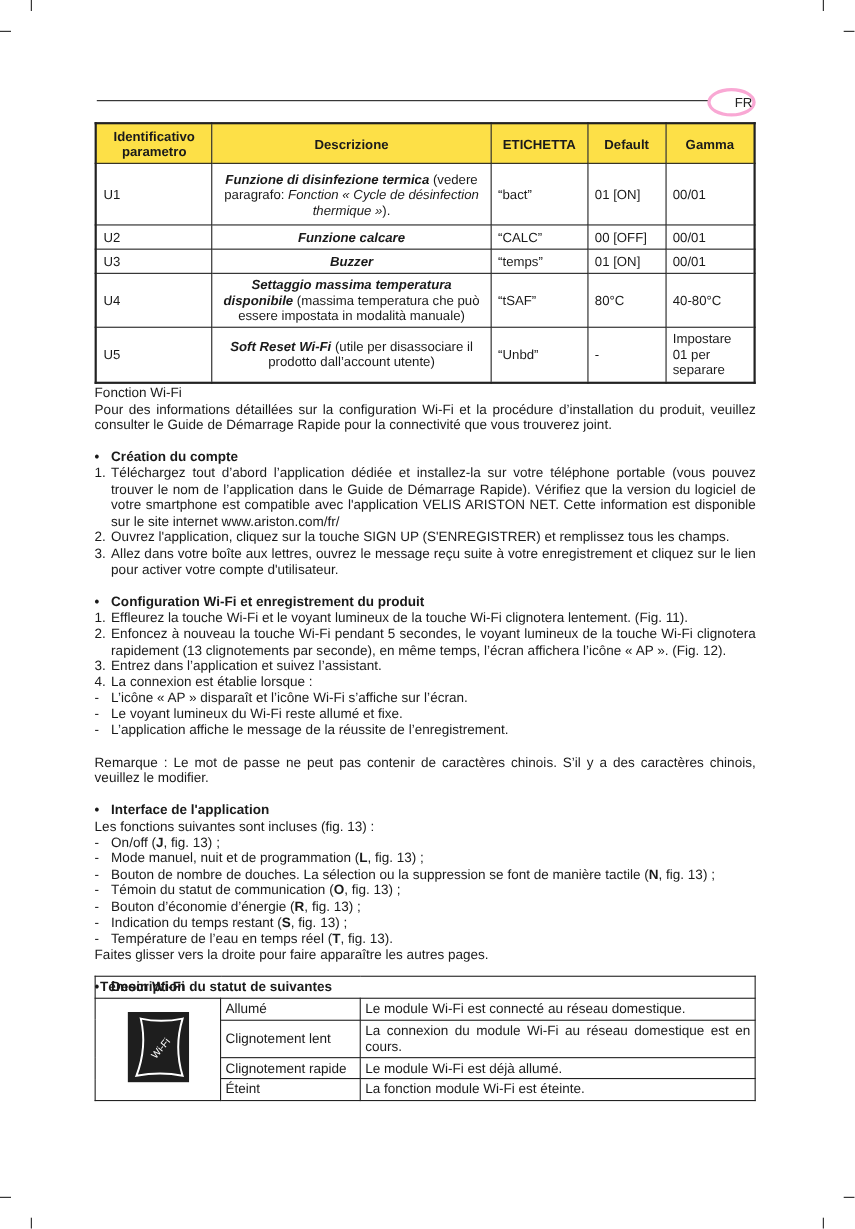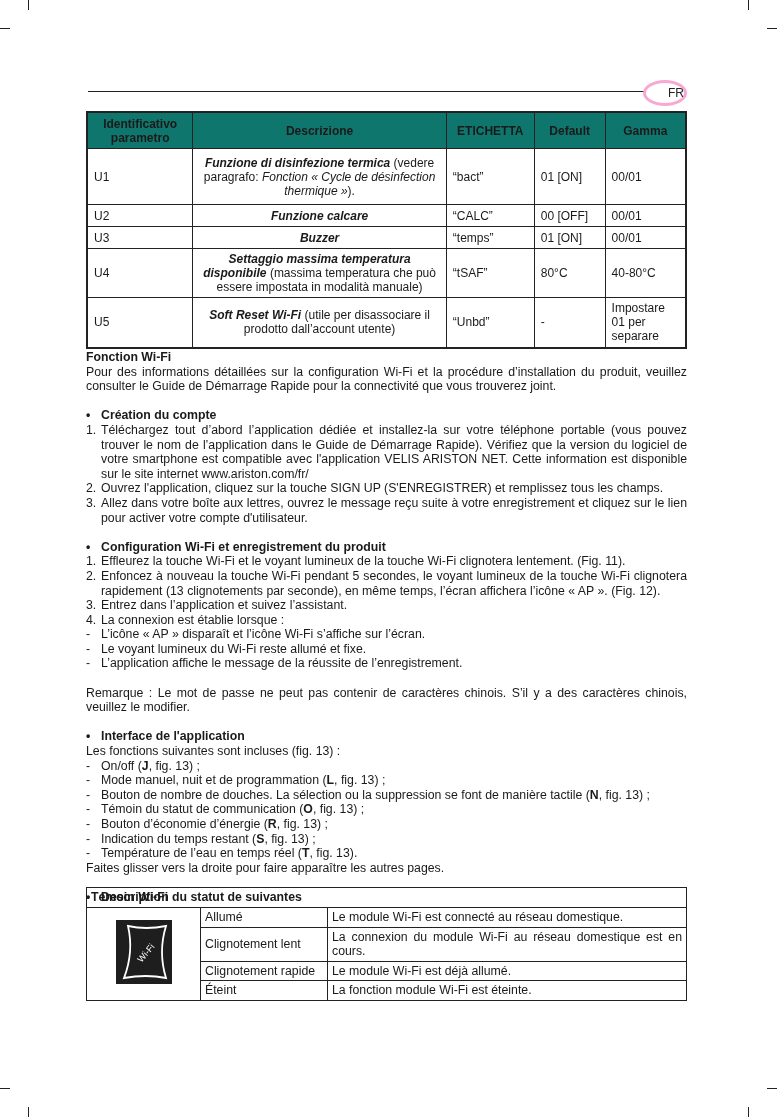--- a/index.html
+++ b/index.html
@@ -10,29 +10,29 @@
   .crop.h { height: 1px; width: 10px; }
 
   .header-line { position: absolute; left: 88px; top: 91px; width: 556px; height: 1px; background: #222; }
   .lang-badge { position: absolute; left: 643px; top: 80px; width: 38px; height: 20px; border: 3px solid #f9a8d4;
                 border-radius: 50%; font-size: 12px; line-height: 20px; text-align: right; color: #222; }
 
   table.params { position: absolute; left: 86px; top: 111px; width: 601px; border-collapse: collapse;
                  font-size: 12px; line-height: 14px; }
   table.params th, table.params td { border: 1px solid #222; padding: 3px 6px; vertical-align: middle; }
   table.params { border: 2px solid #222; }
-  table.params th { background: #0f766e; font-weight: bold; text-align: center; height: 29px; }
+  table.params th { background: #fde047; font-weight: bold; text-align: center; height: 29px; }
   table.params td.c { text-align: left; margin-left: 47px; }
   table.params td.desc { text-align: center; }
   .bi { font-weight: bold; font-style: italic; }
   .it { font-style: italic; }
 
   .content { position: absolute; left: 86px; top: 350px; width: 601px; font-size: 12.3px; line-height: 14.6px; }
   .content p { margin: 0; }
-  .section-title { font-weight: bold; }
+  .section-title { font-weight: normal; }
   .just { text-align: justify; }
   .gap { height: 14.6px; }
   .bullet-title { font-weight: bold; display: flex; }
   .bullet-title .dot { width: 15px; flex: none; }
   .li { display: flex; }
   .li .num { width: 15px; flex: none; }
   .li .txt { flex: 1; text-align: justify; }
 
   table.status { position: absolute; left: 86px; top: 887px; width: 601px; border-collapse: collapse;
                  font-size: 12.3px; line-height: 14.6px; border: 1px solid #222; }

